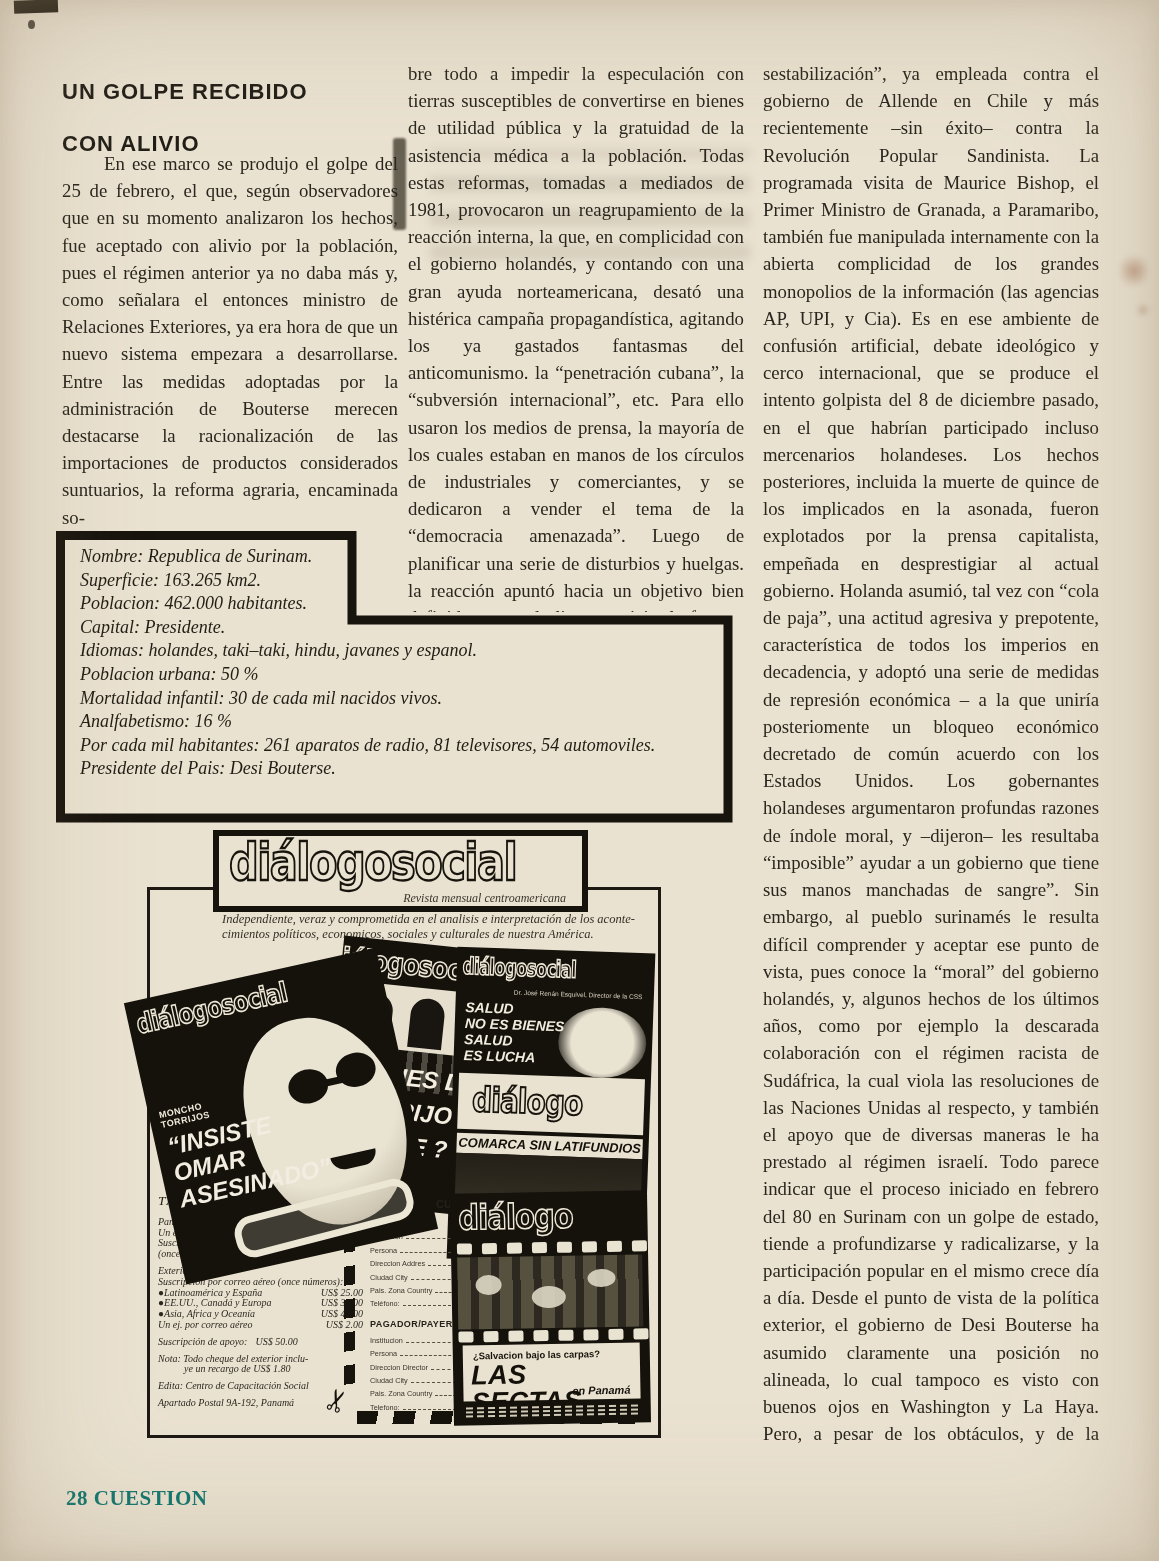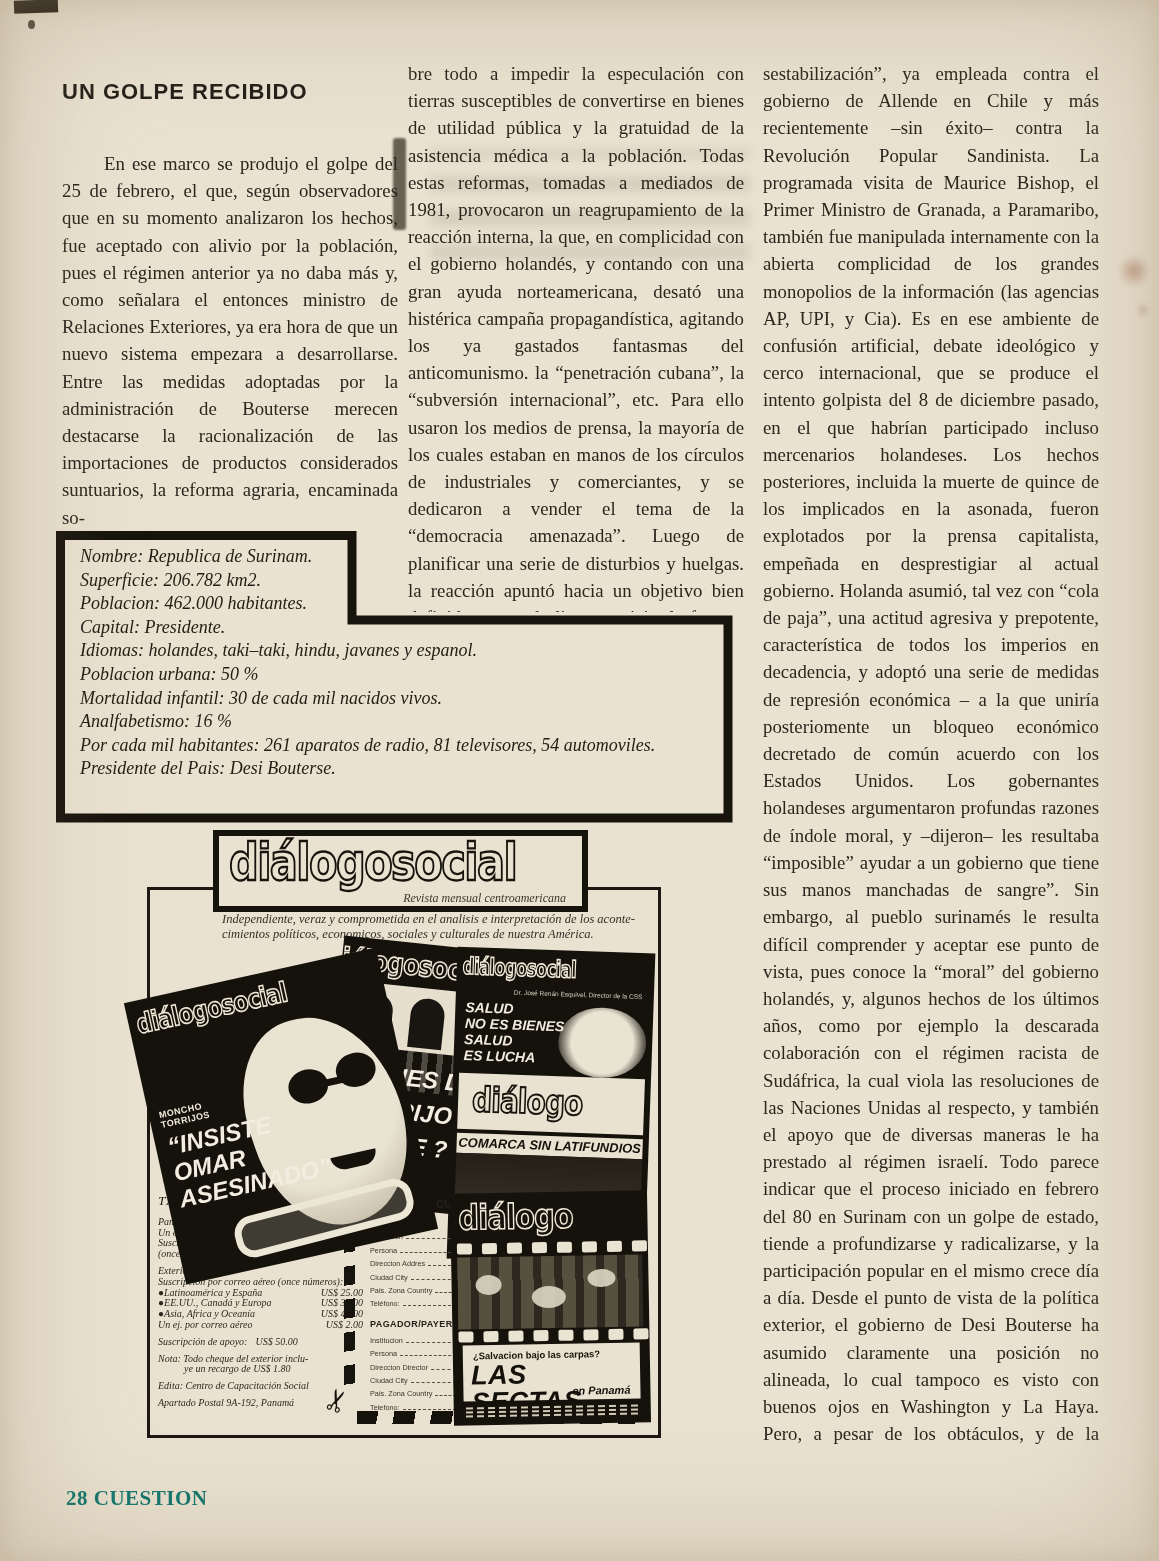--- a/index.html
+++ b/index.html
@@ -173,38 +173,39 @@
 
   <div class="corner-mark"></div>
   <div class="corner-dot"></div>
   <div class="smudge-1"></div>
   <div class="ghost-text"></div>
   <div class="stain-right"></div>
   <div class="stain-right2"></div>
 
   <div class="headline">
     <div>UN GOLPE RECIBIDO</div>
+    <div>CON ALIVIO</div>
   </div>
 
   <div class="col col1">
     <p>En ese marco se produjo el golpe del 25 de febrero, el que, según observadores que en su momento analizaron los hechos, fue aceptado con alivio por la población, pues el régimen anterior ya no daba más y, como señalara el entonces ministro de Relaciones Exteriores, ya era hora de que un nuevo sistema empezara a desarrollarse. Entre las medidas adoptadas por la administración de Bouterse merecen destacarse la racionalización de las importaciones de productos considerados suntuarios, la reforma agraria, encaminada so-</p>
   </div>
   <div class="col col2">
     <p>bre todo a impedir la especulación con tierras susceptibles de convertirse en bienes de utilidad pública y la gratuidad de la asistencia médica a la población. Todas estas reformas, tomadas a mediados de 1981, provocaron un reagrupamiento de la reacción interna, la que, en complicidad con el gobierno holandés, y contando con una gran ayuda norteamericana, desató una histérica campaña propagandística, agitando los ya gastados fantasmas del anticomunismo. la “penetración cubana”, la “subversión internacional”, etc. Para ello usaron los medios de prensa, la mayoría de los cuales estaban en manos de los círculos de industriales y comerciantes, y se dedicaron a vender el tema de la “democracia amenazada”. Luego de planificar una serie de disturbios y huelgas. la reacción apuntó hacia un objetivo bien definido: crear el clima propicio, la famosa “de-</p>
   </div>
   <div class="col col3">
     <p>sestabilización”, ya empleada contra el gobierno de Allende en Chile y más recientemente –sin éxito– contra la Revolución Popular Sandinista. La programada visita de Maurice Bishop, el Primer Ministro de Granada, a Paramaribo, también fue manipulada internamente con la abierta complicidad de los grandes monopolios de la información (las agencias AP, UPI, y Cia). Es en ese ambiente de confusión artificial, debate ideológico y cerco internacional, que se produce el intento golpista del 8 de diciembre pasado, en el que habrían participado incluso mercenarios holandeses. Los hechos posteriores, incluida la muerte de quince de los implicados en la asonada, fueron explotados por la prensa capitalista, empeñada en desprestigiar al actual gobierno. Holanda asumió, tal vez con “cola de paja”, una actitud agresiva y prepotente, característica de todos los imperios en decadencia, y adoptó una serie de medidas de represión económica – a la que uniría posteriomente un bloqueo económico decretado de común acuerdo con los Estados Unidos. Los gobernantes holandeses argumentaron profundas razones de índole moral, y –dijeron– les resultaba “imposible” ayudar a un gobierno que tiene sus manos manchadas de sangre”. Sin embargo, al pueblo surinamés le resulta difícil comprender y aceptar ese punto de vista, pues conoce la “moral” del gobierno holandés, y, algunos hechos de los últimos años, como por ejemplo la descarada colaboración con el régimen racista de Sudáfrica, la cual viola las resoluciones de las Naciones Unidas al respecto, y también el apoyo que de diversas maneras le ha prestado al régimen israelí. Todo parece indicar que el proceso iniciado en febrero del 80 en Surinam con un golpe de estado, tiende a profundizarse y radicalizarse, y la participación popular en el mismo crece día a día. Desde el punto de vista de la política exterior, el gobierno de Desi Bouterse ha asumido claramente una posición no alineada, lo cual tampoco es visto con buenos ojos en Washington y La Haya. Pero, a pesar de los obtáculos, y de la conjura informativa que sufre el pueblo surinamés, todo parece indicar que los logros y mejoras obtenidos en los tres últimos años han ido sentando las bases para que esta joven nación sudamericana entre definitivamente en la historia de nuestro continente.</p>
   </div>
 
   <svg class="factbox-svg" width="688" height="300" viewBox="0 0 688 300">
     <path d="M 7.5 7.5 L 299 7.5 L 299 92 L 675 92 L 675 290 L 7.5 290 Z" fill="none" stroke="#17130d" stroke-width="9"></path>
   </svg>
   <div class="factbox-text">
     <div>Nombre: Republica de Surinam.</div>
-    <div>Superficie: 206.782 km2.</div>
+    <div>Superficie: 163.265 km2.</div>
     <div>Poblacion: 462.000 habitantes.</div>
     <div>Capital: Presidente.</div>
     <div>Idiomas: holandes, taki–taki, hindu, javanes y espanol.</div>
     <div>Poblacion urbana: 50 %</div>
     <div>Mortalidad infantil: 30 de cada mil nacidos vivos.</div>
     <div>Analfabetismo: 16 %</div>
     <div>Por cada mil habitantes: 261 aparatos de radio, 81 televisores, 54 automoviles.</div>
     <div>Presidente del Pais: Desi Bouterse.</div>
   </div>
 

